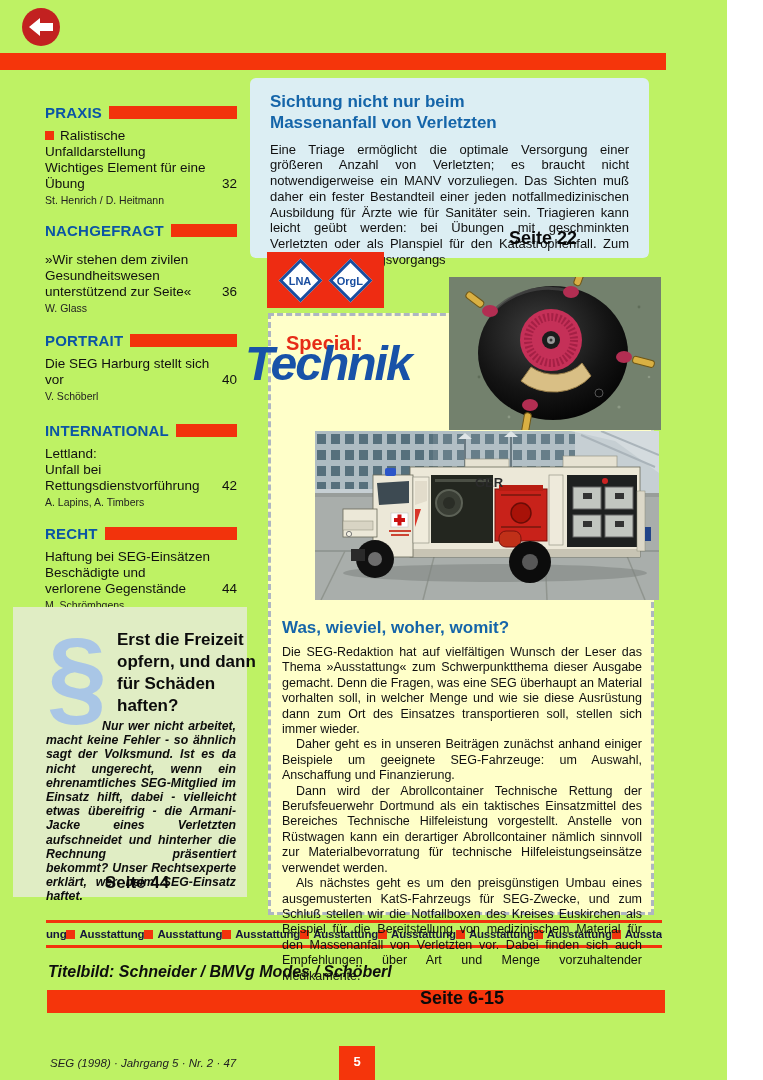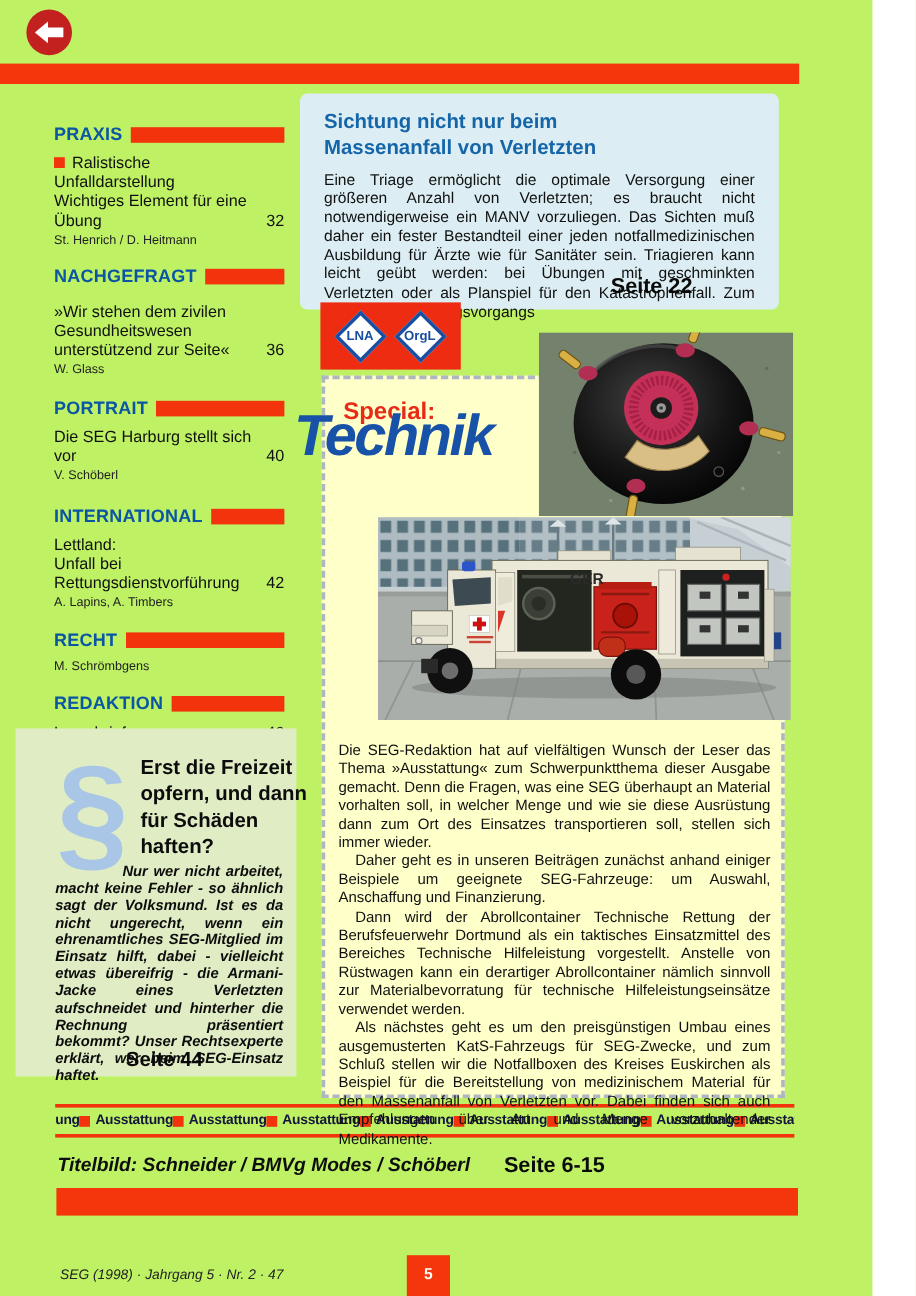--- a/index.html
+++ b/index.html
@@ -142,20 +142,26 @@
         <span class="toc-page">42</span>
       </div>
       <div class="toc-authors">A. Lapins, A. Timbers</div>
     </div>
 
     <div class="toc-section" style="margin-bottom:17px;">
       <div class="toc-head">
           <span class="t">RECHT</span>
           <span class="bar"></span>
         </div>
+      <div class="toc-lines">
+        <span class="ln">Haftung bei SEG-Einsätzen</span>
+        <span class="ln">Beschädigte und</span>
+        <span class="ln">verlorene Gegenstände</span>
+        <span class="toc-page">44</span>
+      </div>
       <div class="toc-authors">M. Schrömbgens</div>
     </div>
 
     <div class="toc-section">
       <div class="toc-head">
           <span class="t">REDAKTION</span>
           <span class="bar"></span>
         </div>
       <div class="toc-row">
         <span>Leserbrief</span>
@@ -181,20 +187,21 @@
     <div class="diamond">
         <span>OrgL</span>
       </div>
   </div>
 
   <div class="special-box">
     <span class="special-kicker">Special:</span>
     <span class="special-title">Technik</span>
 
     <div class="feature">
+      <h3>Was, wieviel, woher, womit?</h3>
       <p>Die SEG-Redaktion hat auf vielfältigen Wunsch der Leser das Thema »Ausstattung« zum Schwerpunktthema dieser Ausgabe gemacht. Denn die Fragen, was eine SEG überhaupt an Material vorhalten soll, in welcher Menge und wie sie diese Ausrüstung dann zum Ort des Einsatzes transportieren soll, stellen sich immer wieder.</p>
       <p class="ind">Daher geht es in unseren Beiträgen zunächst anhand einiger Beispiele um geeignete SEG-Fahrzeuge: um Auswahl, Anschaffung und Finanzierung.</p>
       <p class="ind">Dann wird der Abrollcontainer Technische Rettung der Berufsfeuerwehr Dortmund als ein taktisches Einsatzmittel des Bereiches Technische Hilfeleistung vorgestellt. Anstelle von Rüstwagen kann ein derartiger Abrollcontainer nämlich sinnvoll zur Materialbevorratung für technische Hilfeleistungseinsätze verwendet werden.</p>
       <p class="ind">Als nächstes geht es um den preisgünstigen Umbau eines ausgemusterten KatS-Fahrzeugs für SEG-Zwecke, und zum Schluß stellen wir die Notfallboxen des Kreises Euskirchen als Beispiel für die Bereitstellung von medizinischem Material für den Massenanfall von Verletzten vor. Dabei finden sich auch Empfehlungen über Art und Menge vorzuhaltender Medikamente.</p>
       <span class="seite">Seite 6-15</span>
     </div>
   </div>
 
   <svg class="photo1" viewBox="0 0 212 153">
     <defs>

